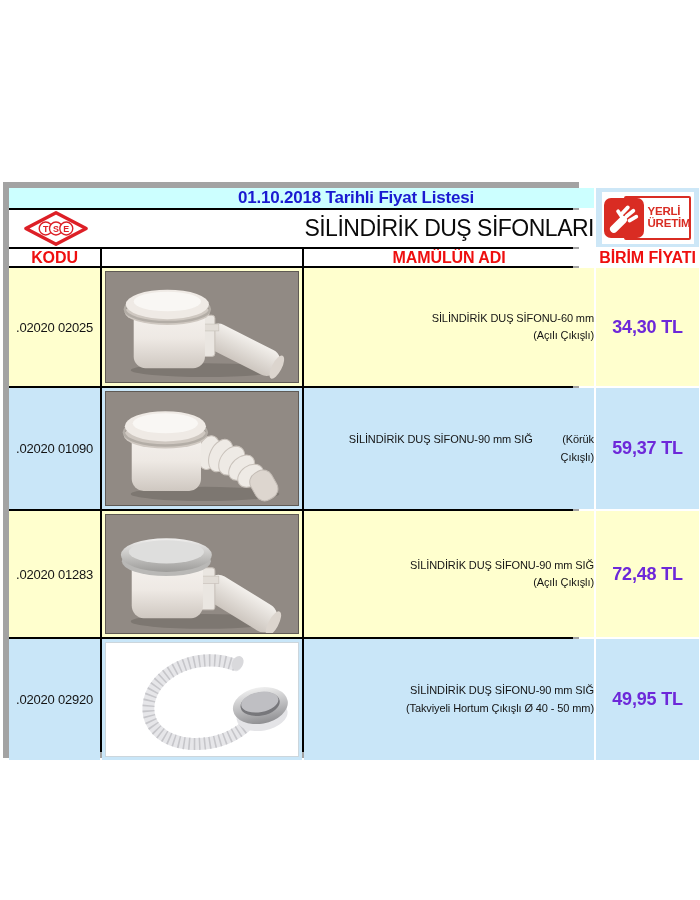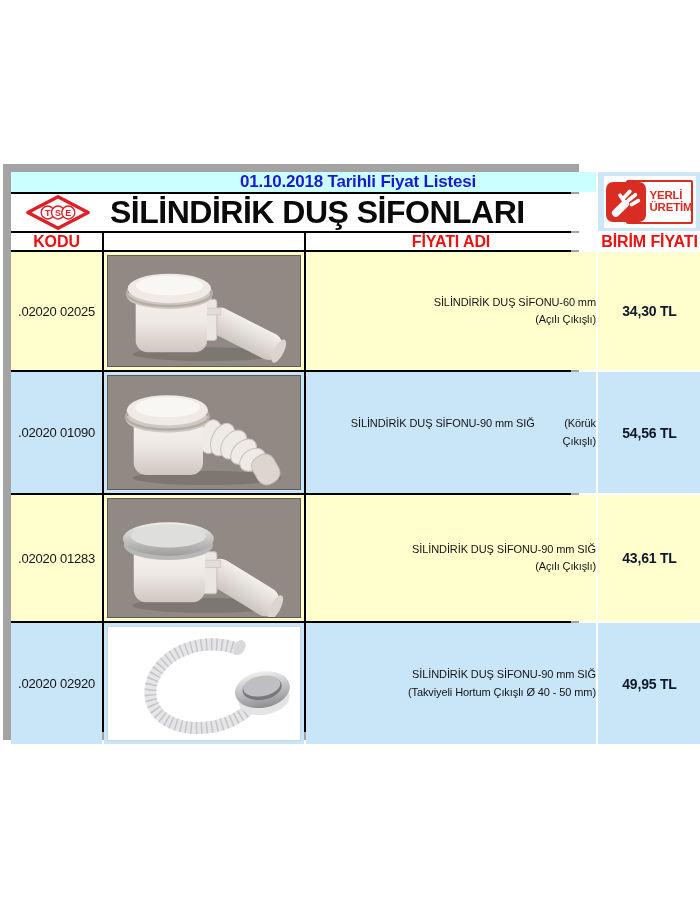--- a/index.html
+++ b/index.html
@@ -2,41 +2,41 @@
 <html><head>
 <meta charset="utf-8">
 <style>
   html,body{margin:0;padding:0;}
   body{
     width:700px;height:900px;background:#ffffff;position:relative;
     font-family:"Liberation Sans","DejaVu Sans",sans-serif;
     -webkit-font-smoothing:antialiased;
   }
   .price-table{
-    position:absolute;left:3px;top:164px;width:576px;height:576px;
-    box-sizing:border-box;border:8px solid #a3a3a3;background:#000;
+    position:absolute;left:3px;top:182px;width:576px;height:576px;
+    box-sizing:border-box;border:6px solid #a3a3a3;background:#000;
     display:grid;
     grid-template-columns:91px 200px 290px 103px;
     grid-template-rows:20px 37px 17px 118px 121px 126px 121px;
     gap:2px;
   }
   .cell{background:#fff;display:flex;align-items:center;justify-content:center;overflow:hidden;}
   
   .date-cell{
     grid-column:1/4;grid-row:1;background:#ccffff;
   }
   .date-cell span{
     display:block;width:100%;text-align:center;text-indent:109px;
     color:#1a1ad1;font-weight:bold;font-size:17px;line-height:20px;letter-spacing:-0.2px;
   }
   .title-cell{grid-column:1/4;grid-row:2;display:flex;align-items:center;}
   .tse-box{width:93px;flex:0 0 93px;display:flex;align-items:center;justify-content:center;}
   .doc-title{
-    flex:1;text-align:left;text-indent:6px;color:#0a0a0a;
-    font-weight:bold;font-size:32px;letter-spacing:-0.5px;line-height:37px;white-space:nowrap;
+    flex:1;text-align:right;text-indent:6px;color:#0a0a0a;
+    font-weight:normal;font-size:23px;letter-spacing:-0.5px;line-height:37px;white-space:nowrap;
   }
   .badge-cell{grid-column:4;grid-row:1/3;background:#cde7f7;}
   .badge{position:relative;width:92px;height:52px;background:#fff;}
   .badge-outline{
     position:absolute;left:22px;top:4px;right:3px;bottom:4px;
     border:2.5px solid #d92c23;border-radius:2px;
     display:flex;flex-direction:column;justify-content:center;align-items:flex-start;
     padding-left:22px;box-sizing:border-box;
   }
   .badge-outline span{
@@ -47,21 +47,21 @@
     display:flex;align-items:center;justify-content:center;
   }
   
   .colhead{background:#fff;color:#ee0f0f;font-weight:bold;font-size:16px;letter-spacing:-0.1px;}
   
   .yellow{background:#ffffce;}
   .blue{background:#c9e6f8;}
   .code-cell{justify-content:flex-start;padding-left:7px;font-size:13px;color:#141414;letter-spacing:-0.2px;}
   .name-cell{font-size:11px;color:#141414;text-align:right;line-height:1.55;letter-spacing:-0.1px;}
   .name-cell span{white-space:pre-wrap;display:block;width:100%;}
-  .price-cell{font-weight:bold;font-size:14px;color:#0f172a;letter-spacing:-0.2px;text-align:center;}
+  .price-cell{font-weight:bold;font-size:18px;color:#6d28d9;letter-spacing:-0.2px;text-align:center;}
   .img-cell{padding:3px;box-sizing:border-box;}
   .img-box{
     width:100%;height:100%;box-sizing:border-box;border:1px solid #5f5a55;
     box-shadow:inset 0 0 0 1px #aaa49d;background:#918a84;
   }
   .img-box.white-bg{border:1px solid #ccd6dc;box-shadow:none;background:#fff;}
   .img-box svg{display:block;width:100%;height:100%;}
 </style>
 </head>
 <body>
@@ -102,21 +102,21 @@
         <text x="33" y="31.5" text-anchor="middle" font-size="13" font-weight="bold" fill="#dd1f26" font-family="Liberation Sans, sans-serif">T</text>
         <text x="48" y="31.5" text-anchor="middle" font-size="13" font-weight="bold" fill="#dd1f26" font-family="Liberation Sans, sans-serif">S</text>
         <text x="63" y="31.5" text-anchor="middle" font-size="13" font-weight="bold" fill="#dd1f26" font-family="Liberation Sans, sans-serif">E</text>
       </svg>
     </div>
     <div class="doc-title">SİLİNDİRİK DUŞ SİFONLARI</div>
   </div>
 
   <div class="cell colhead">KODU</div>
   <div class="cell colhead"></div>
-  <div class="cell colhead">FİYATI ADI</div>
+  <div class="cell colhead">MAMÜLÜN ADI</div>
   <div class="cell colhead">BİRİM FİYATI</div>
 
   <div class="cell yellow code-cell">.02020 02025</div>
   <div class="cell yellow img-cell">
     <div class="img-box" title="cylindrical-shower-siphon-60mm-angled-outlet">
       <svg viewBox="0 0 194 112" preserveAspectRatio="none">
         <defs>
           <linearGradient id="b1" x1="0" y1="0" x2="0" y2="1">
             <stop offset="0" stop-color="#f7f4f1"></stop>
               <stop offset="0.55" stop-color="#eee9e4"></stop>
@@ -177,21 +177,21 @@
         <ellipse cx="60" cy="40" rx="42" ry="13" fill="none" stroke="#b3ada6" stroke-width="2.5"></ellipse>
         <ellipse cx="60" cy="34" rx="41" ry="15" fill="#efeae5"></ellipse>
         <ellipse cx="60" cy="31" rx="33" ry="10" fill="#f9f7f4"></ellipse>
       </svg>
     </div>
   </div>
   <div class="cell blue name-cell">
     <span>SİLİNDİRİK DUŞ SİFONU-90 mm SIĞ          (Körük
 Çıkışlı)</span>
   </div>
-  <div class="cell blue price-cell">54,56 TL</div>
+  <div class="cell blue price-cell">59,37 TL</div>
 
   <div class="cell yellow code-cell">.02020 01283</div>
   <div class="cell yellow img-cell">
     <div class="img-box" title="cylindrical-shower-siphon-90mm-shallow-angled-outlet">
       <svg viewBox="0 0 194 112" preserveAspectRatio="none">
         <defs>
           <linearGradient id="b3" x1="0" y1="0" x2="0" y2="1">
             <stop offset="0" stop-color="#f7f4f1"></stop>
               <stop offset="0.55" stop-color="#eee9e4"></stop>
               <stop offset="1" stop-color="#cfc8c1"></stop>
@@ -218,21 +218,21 @@
         <ellipse cx="61" cy="44" rx="45" ry="14" fill="#b9b8b6"></ellipse>
         <ellipse cx="61" cy="38" rx="46" ry="16" fill="url(#ch3)"></ellipse>
         <ellipse cx="61" cy="35" rx="38" ry="11" fill="#dededd"></ellipse>
       </svg>
     </div>
   </div>
   <div class="cell yellow name-cell">
     <span>SİLİNDİRİK DUŞ SİFONU-90 mm SIĞ
 (Açılı Çıkışlı)</span>
   </div>
-  <div class="cell yellow price-cell">43,61 TL</div>
+  <div class="cell yellow price-cell">72,48 TL</div>
 
   <div class="cell blue code-cell">.02020 02920</div>
   <div class="cell blue img-cell">
     <div class="img-box white-bg" title="cylindrical-shower-siphon-90mm-shallow-reinforced-hose-outlet">
       <svg viewBox="0 0 194 112" preserveAspectRatio="none">
         <defs>
           <linearGradient id="ch4" x1="0" y1="0" x2="0" y2="1">
             <stop offset="0" stop-color="#efefef"></stop>
               <stop offset="0.55" stop-color="#bcbcbe"></stop>
               <stop offset="1" stop-color="#8f8f92"></stop>

